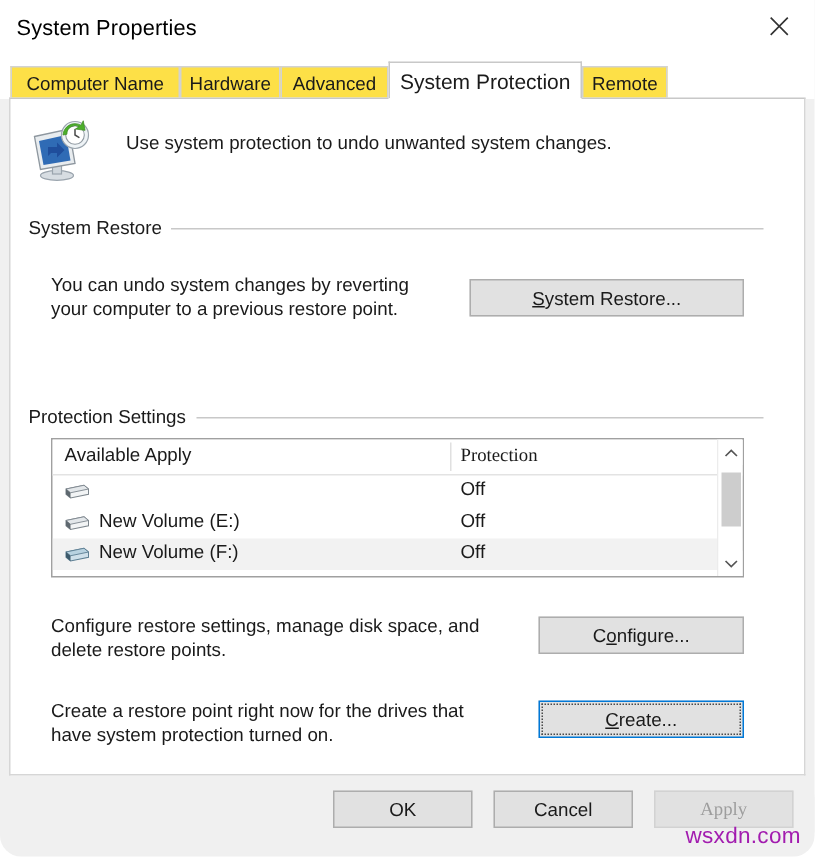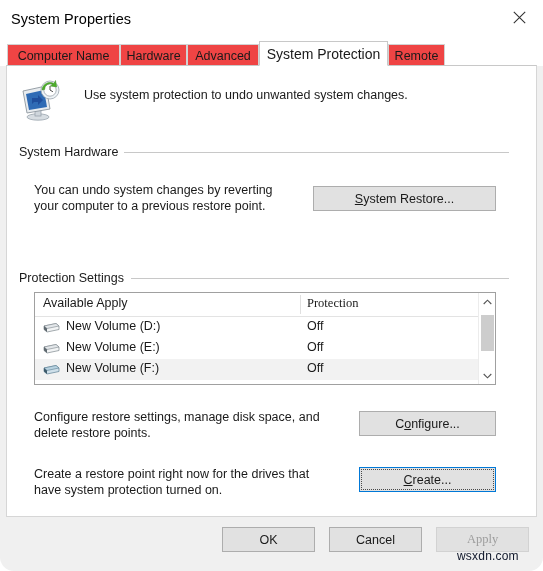--- a/index.html
+++ b/index.html
@@ -63,21 +63,21 @@
     top: 40px;
     width: 543px;
     height: 26px;
     background: #ffffff;
   }
   .tab {
     position: absolute;
     top: 4px;
     height: 22px;
     box-sizing: border-box;
-    background: #ef4444;
+    background: #fde047;
     border: 1px solid #d2d2d2;
     border-bottom: none;
     display: flex;
     align-items: center;
     justify-content: center;
     font-size: 12.5px;
     color: #1a1a1a;
     white-space: nowrap;
     padding: 0 7px;
   }
@@ -290,22 +290,22 @@
     top: 518px;
     width: 543px;
     height: 53px;
     background: #f0f0f0;
     border-radius: 14px;
   }
   .watermark {
     position: absolute;
     left: 457px;
     top: 549px;
-    font-size: 12px;
-    color: #0f172a;
+    font-size: 15px;
+    color: #a21caf;
     white-space: nowrap;
     letter-spacing: 0.2px;
   }
 </style>
 </head>
 <body>
 
 <div class="dialog">
 
   <div class="titlebar">
@@ -351,21 +351,21 @@
 
           <circle cx="34" cy="12" r="9" fill="#eef3f6" stroke="#9aa4ad" stroke-width="0.8"></circle>
           <circle cx="34" cy="12" r="6.2" fill="#ffffff" stroke="#8e979f" stroke-width="0.7"></circle>
           <path d="M34 8.4 L34 12 L36.6 13.6" stroke="#4a4a4a" stroke-width="1" fill="none" stroke-linecap="round"></path>
           <path d="M26,12 a8,8 0 0 1 12,-6.5 l1.5,-3 l1.2,6.4 l-6.4,-0.9 l2.6,-1.6 a5.6,5.6 0 0 0 -8.3,5.1 z" fill="#4caf2a" stroke="#3c8c21" stroke-width="0.5"></path>
         </svg>
       </div>
       <div class="header-text">Use system protection to undo unwanted system changes.</div>
     </div>
 
-    <div class="group-label" style="left:12px; top:79px;">System Hardware</div>
+    <div class="group-label" style="left:12px; top:79px;">System Restore</div>
     <div class="group-rule" style="left:104px; top:86px; width:398px;"></div>
 
     <div class="body-text" style="left:27px; top:116px; width:300px;">
       <span>You can undo system changes by reverting</span><br>
       <span>your computer to a previous restore point.</span>
     </div>
 
     <button class="btn" style="left:306px; top:120px; width:183px; height:25px;">
       <span class="acc">S</span>
         <span>ystem Restore...</span>
@@ -383,21 +383,20 @@
 
       <div class="list-body">
         <div class="list-row">
           <span class="row-icon">
             <svg width="17" height="11" viewBox="0 0 17 11">
               <polygon points="1,4 13,1.5 16,4 16,7.5 4,10 1,7.5" fill="#f2f4f5" stroke="#7d868d" stroke-width="0.7"></polygon>
               <polygon points="1,4 13,1.5 16,4 4,6.5" fill="#e3e7ea" stroke="#7d868d" stroke-width="0.6"></polygon>
               <polygon points="1,4 4,6.5 4,10 1,7.5" fill="#5e686f"></polygon>
             </svg>
           </span>
-          <span class="row-name">New Volume (D:)</span>
           <span class="row-prot">Off</span>
         </div>
 
         <div class="list-row">
           <span class="row-icon">
             <svg width="17" height="11" viewBox="0 0 17 11">
               <polygon points="1,4 13,1.5 16,4 16,7.5 4,10 1,7.5" fill="#f2f4f5" stroke="#7d868d" stroke-width="0.7"></polygon>
               <polygon points="1,4 13,1.5 16,4 4,6.5" fill="#e3e7ea" stroke="#7d868d" stroke-width="0.6"></polygon>
               <polygon points="1,4 4,6.5 4,10 1,7.5" fill="#5e686f"></polygon>
             </svg>

